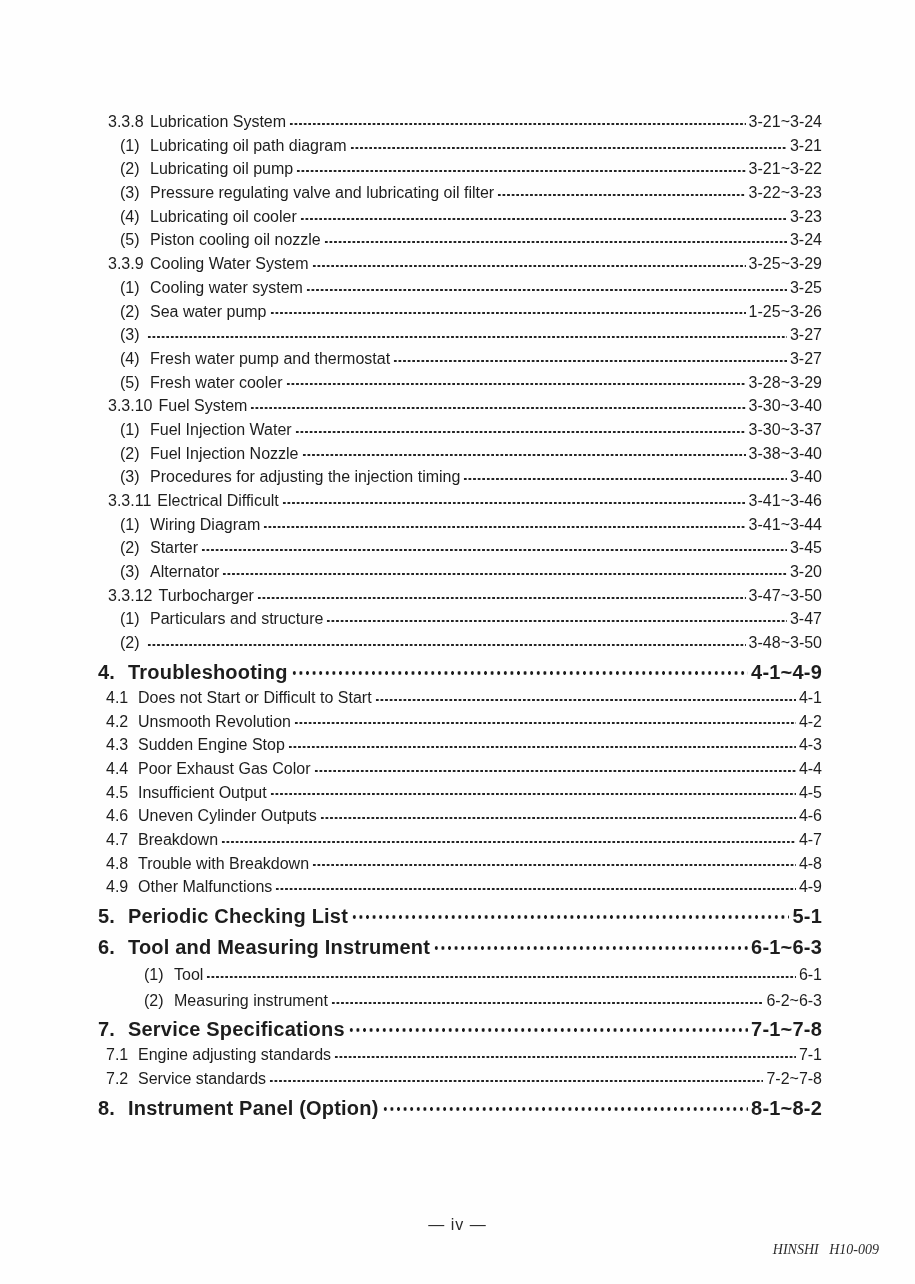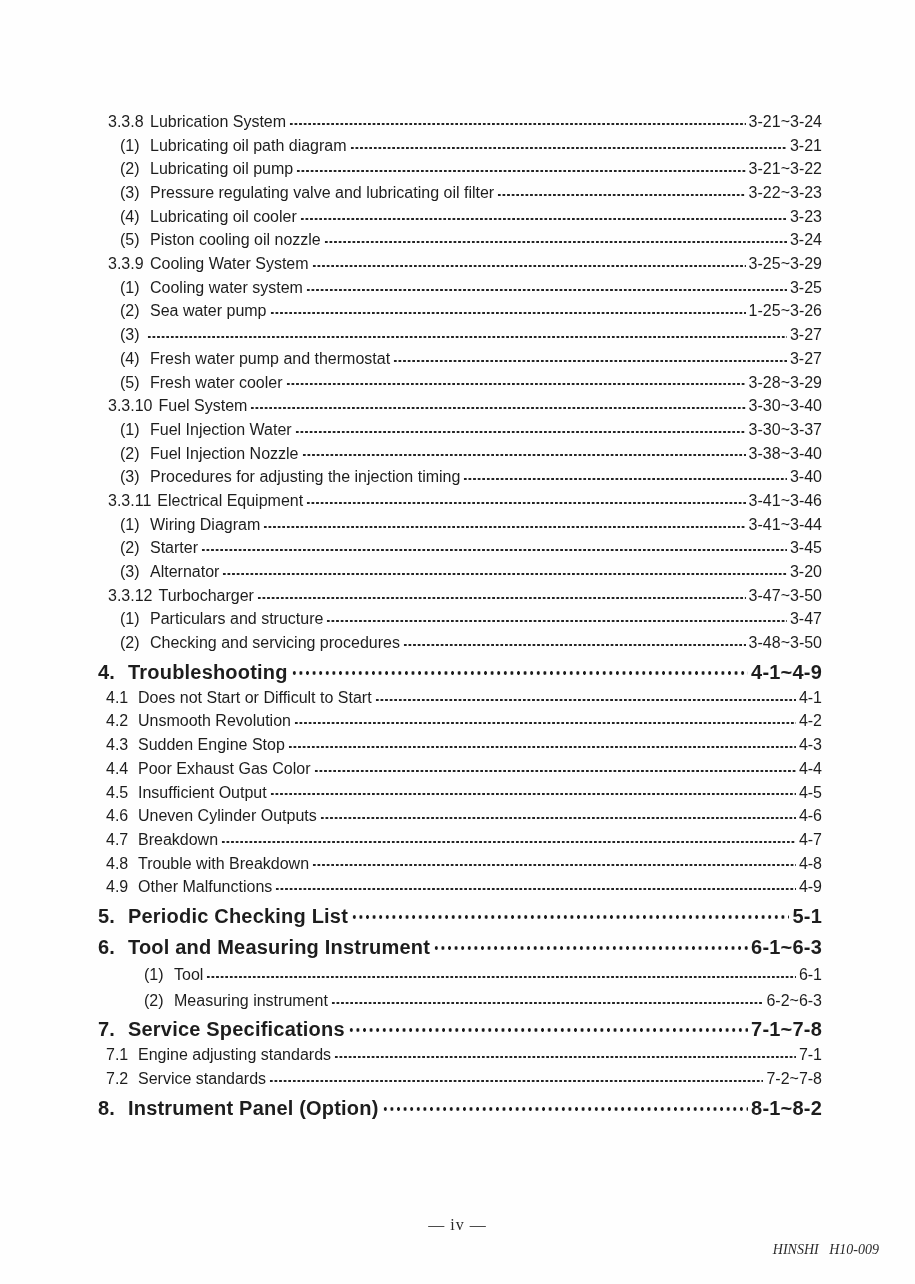--- a/index.html
+++ b/index.html
@@ -11,21 +11,21 @@
     position: relative;
     overflow: hidden;
   }
   .page { position: absolute; inset: 0; background: #fefefe; }
   .toc-list {
     position: absolute;
     left: 98px; top: 110px; width: 724px;
   }
   .row {
     display: flex;
-    align-items: flex-end;
+    align-items: flex-start;
     height: 23.7px;
     line-height: 23.7px;
     font-size: 16px;
     white-space: nowrap;
   }
   .row .num { flex: 0 0 auto; }
   .row .title { flex: 0 0 auto; margin-left: 6px; }
   .row .dots {
     flex: 1 1 auto;
     align-self: center;
@@ -64,21 +64,21 @@
     background-image: radial-gradient(circle, #1a1a1a 1.6px, rgba(0,0,0,0) 1.9px);
     background-size: 6.6px 8px;
     transform: translateY(1px);
   }
 
   .footer-page-number {
     position: absolute;
     left: 0; right: 0;
     top: 1216px;
     text-align: center;
-    font-family: Liberation Serif, serif;
+    font-family: Liberation Sans, sans-serif;
     font-size: 16px;
     color: #2a2a2a;
     letter-spacing: 1px;
   }
   .footer-doc-code {
     position: absolute;
     right: 36px;
     top: 1242px;
     font-family: "Liberation Serif", serif;
     font-size: 14px;
@@ -182,21 +182,21 @@
         <span class="pages">3-38~3-40</span>
       </div>
       <div class="row item">
         <span class="num">(3)</span>
         <span class="title">Procedures for adjusting the injection timing</span>
         <span class="dots"></span>
         <span class="pages">3-40</span>
       </div>
       <div class="row sub">
         <span class="num">3.3.11</span>
-        <span class="title">Electrical Equipment</span>
+        <span class="title">Electrical Difficult</span>
         <span class="dots"></span>
         <span class="pages">3-41~3-46</span>
       </div>
       <div class="row item">
         <span class="num">(1)</span>
         <span class="title">Wiring Diagram</span>
         <span class="dots"></span>
         <span class="pages">3-41~3-44</span>
       </div>
       <div class="row item">
@@ -218,21 +218,20 @@
         <span class="pages">3-47~3-50</span>
       </div>
       <div class="row item">
         <span class="num">(1)</span>
         <span class="title">Particulars and structure</span>
         <span class="dots"></span>
         <span class="pages">3-47</span>
       </div>
       <div class="row item">
         <span class="num">(2)</span>
-        <span class="title">Checking and servicing procedures</span>
         <span class="dots"></span>
         <span class="pages">3-48~3-50</span>
       </div>
       <div class="row section">
         <span class="num">4.</span>
         <span class="title">Troubleshooting</span>
         <span class="dots"></span>
         <span class="pages">4-1~4-9</span>
       </div>
       <div class="row num2">

